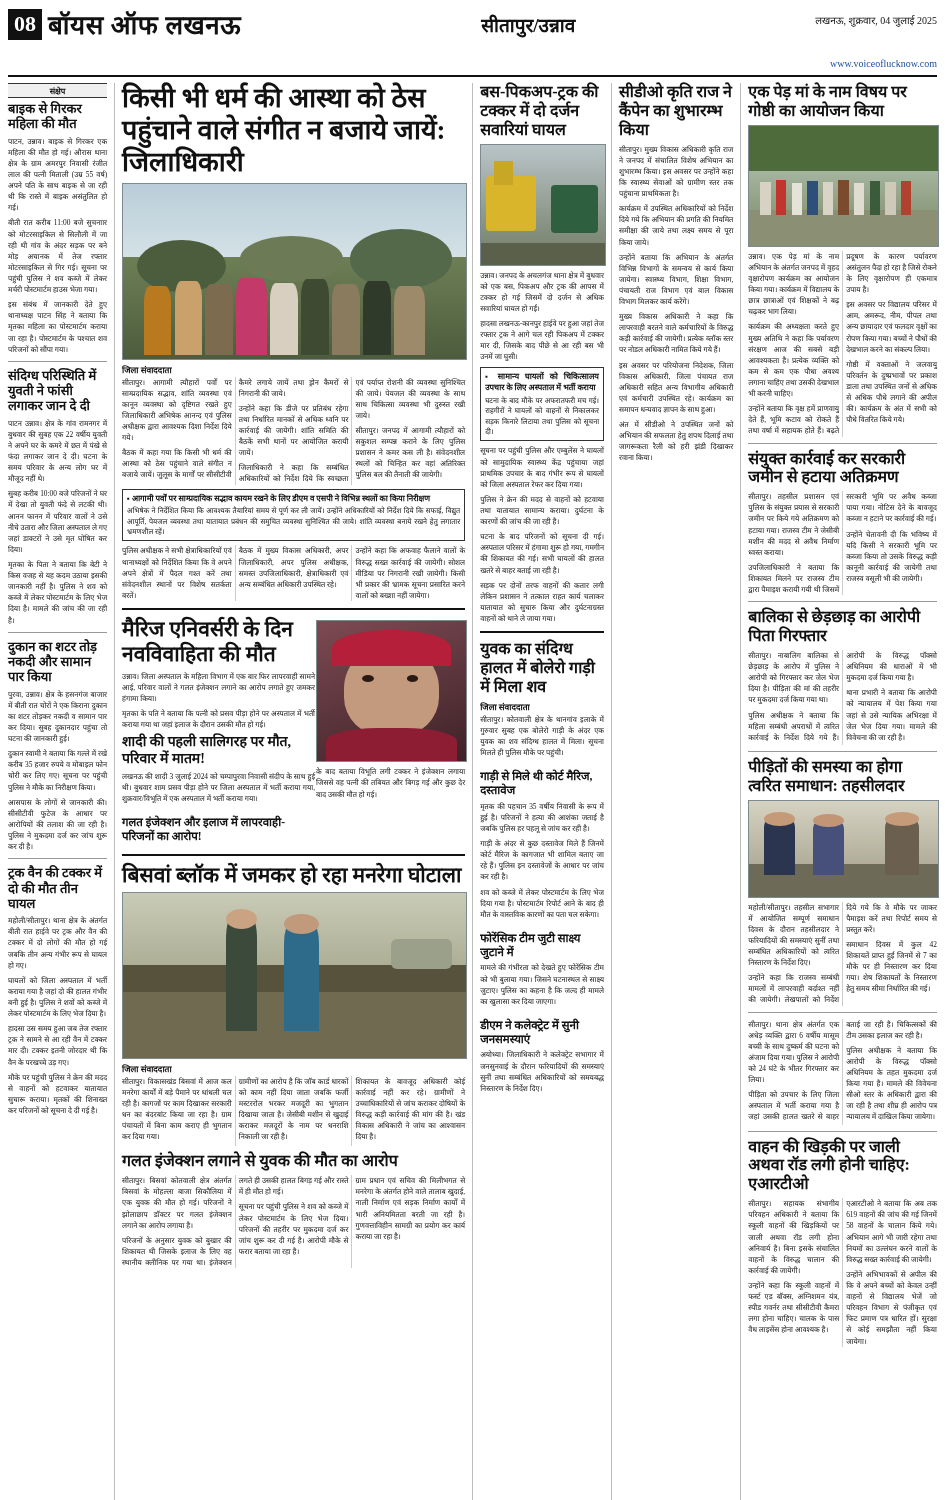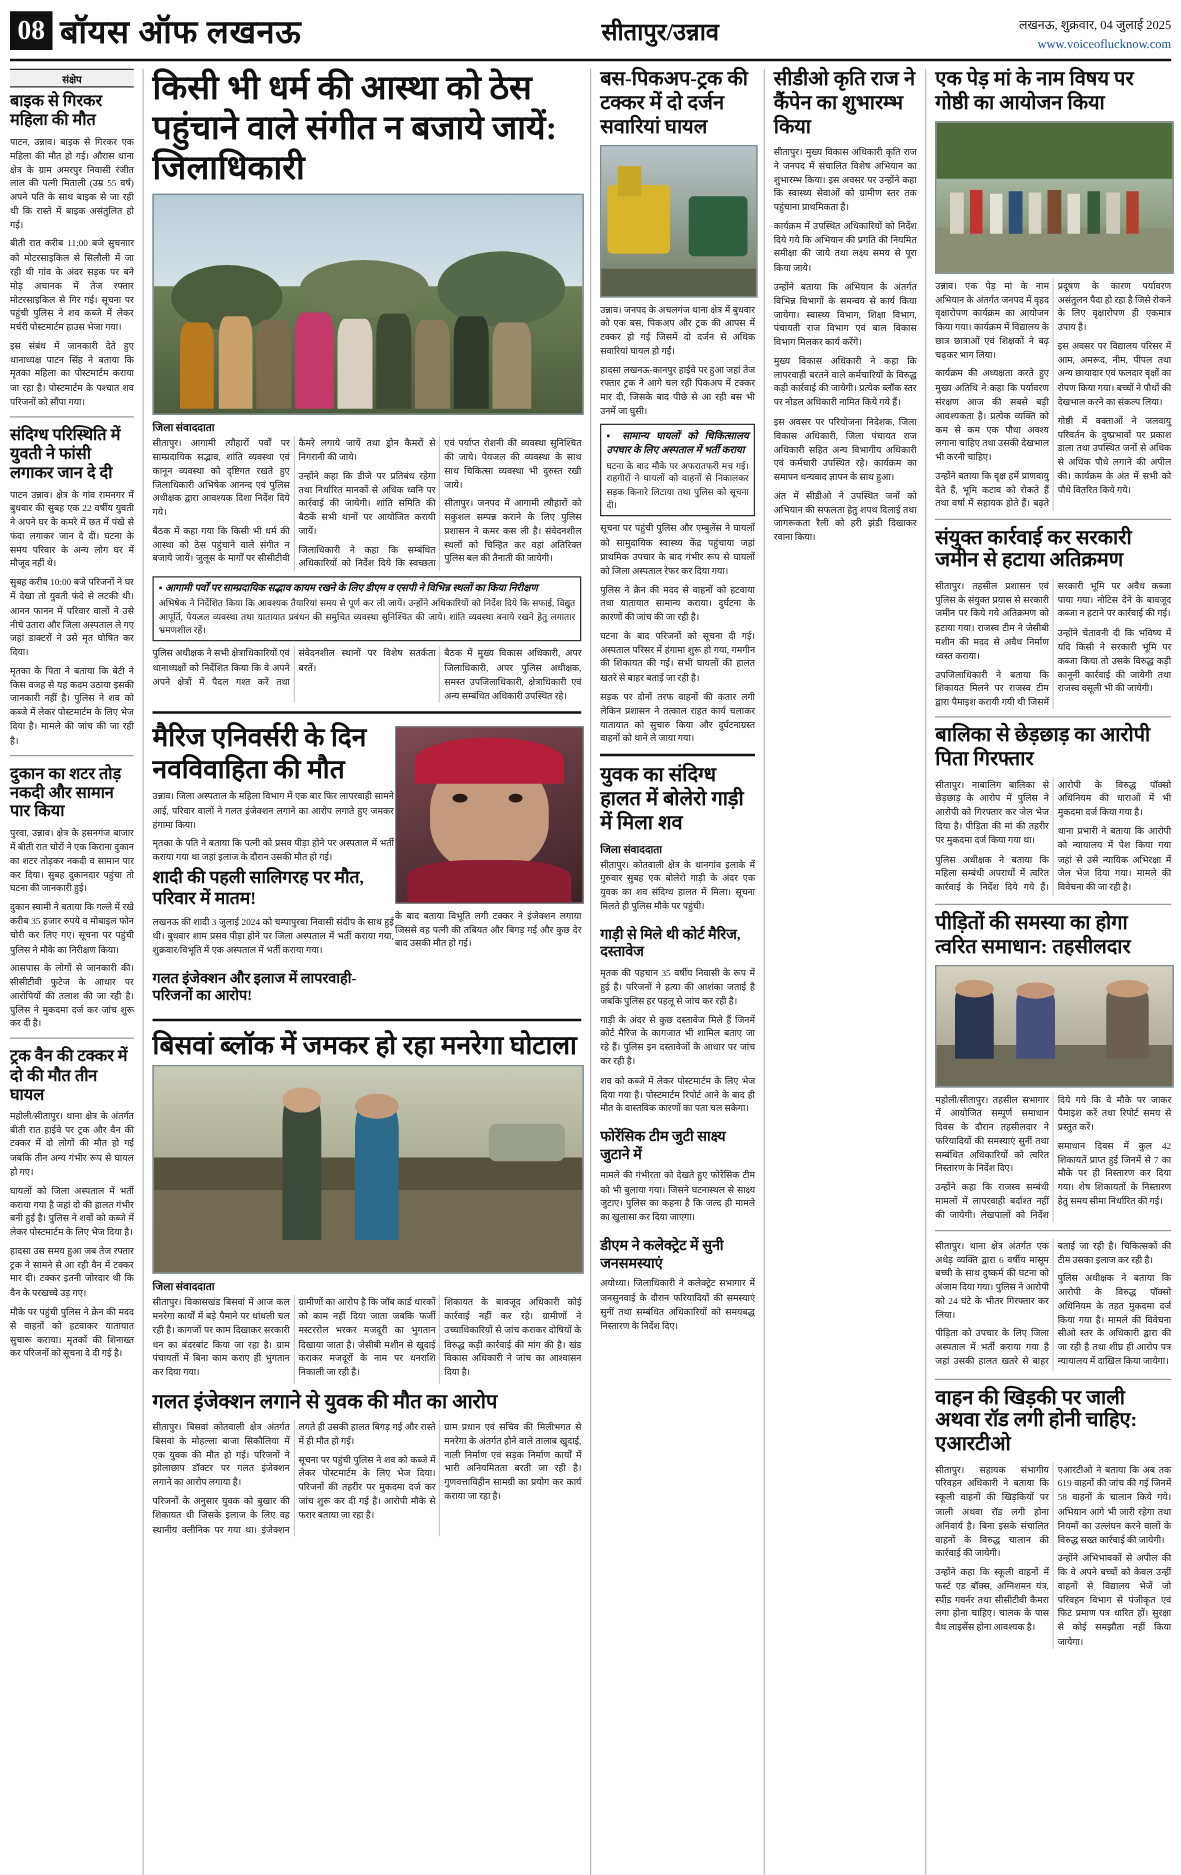--- a/index.html
+++ b/index.html
@@ -12,21 +12,21 @@
   }
   .page{position:relative;width:945px;height:1500px;box-sizing:border-box;padding:6px 8px;}
 
   
   .masthead{display:flex;align-items:flex-start;justify-content:space-between;border-bottom:2px solid #111;padding-bottom:4px;}
   .mh-left{display:flex;align-items:center;gap:6px;justify-content:flex-end;}
   .pageno{background:#111;color:#fff;font-weight:bold;font-size:22px;line-height:1;padding:4px 6px 5px 6px;}
   .paper-name{font-size:26px;font-weight:bold;letter-spacing:.5px;}
   .mh-center{font-size:19px;font-weight:bold;padding-top:6px;}
   .mh-right{text-align:right;font-size:10px;padding-top:8px;line-height:1.45;}
-  .mh-right .web{color:#1a4f9c;}
+  .mh-right .web{color:#1a4f9c;margin-top:28px;}
 
   
   .cols{display:flex;gap:7px;margin-top:6px;height:1455px;}
   .col{position:relative;}
   .c1{width:104px;}
   .c2{width:360px;}
   .c3{width:130px;}
   .c4{width:120px;}
   .c5{width:198px;}
 
@@ -45,21 +45,21 @@
   .two{column-count:2;column-gap:7px;column-rule:1px solid #ccc;}
   .three{column-count:3;column-gap:7px;column-rule:1px solid #ccc;}
 
   
   .photo{position:relative;width:100%;background:#9aa7ad;overflow:hidden;margin:3px 0 4px;border:1px solid #7d8a90;}
   .photo .sky{position:absolute;left:0;right:0;top:0;height:46%;background:linear-gradient(#b9cdd8,#d7e3e8);}
   .photo .ground{position:absolute;left:0;right:0;bottom:0;height:54%;background:linear-gradient(#6d7f56,#4d5c3d);}
   .photo .blob{position:absolute;border-radius:40% 40% 30% 30%;}
 
   .boxnote{border:1px solid #333;padding:3px 4px;margin:4px 0;font-size:7.2px;line-height:1.45;text-align:justify;}
-  .boxnote b{display:block;font-size:8px;margin-bottom:2px;font-style:italic;}
+  .boxnote b{display:block;font-size:8px;margin-bottom:2px;}
 
   .sidebar-kicker{font-size:8px;font-weight:bold;text-align:center;background:#f0f0f0;border-top:1px solid #333;border-bottom:1px solid #333;padding:1px 0;margin-bottom:3px;}
 
   .hl-center{text-align:left;}
   .subhl{font-size:14px;font-weight:bold;line-height:1.2;margin:4px 0 3px;}
   .subhl-sm{font-size:11.5px;font-weight:bold;line-height:1.2;margin:12px 0 3px;}
 </style>
 </head>
 <body>
 
@@ -155,20 +155,21 @@
         </div>
 
         <div class="boxnote">
           <b>▪ आगामी पर्वों पर साम्प्रदायिक सद्भाव कायम रखने के लिए डीएम व एसपी ने विभिन्न स्थलों का किया निरीक्षण</b>
           <span>अभिषेक ने निर्देशित किया कि आवश्यक तैयारियां समय से पूर्ण कर ली जायें। उन्होंने अधिकारियों को निर्देश दिये कि सफाई, विद्युत आपूर्ति, पेयजल व्यवस्था तथा यातायात प्रबंधन की समुचित व्यवस्था सुनिश्चित की जाये। शांति व्यवस्था बनाये रखने हेतु लगातार भ्रमणशील रहें।</span>
         </div>
 
         <div class="three">
           <p class="body">पुलिस अधीक्षक ने सभी क्षेत्राधिकारियों एवं थानाध्यक्षों को निर्देशित किया कि वे अपने अपने क्षेत्रों में पैदल गश्त करें तथा संवेदनशील स्थानों पर विशेष सतर्कता बरतें।</p>
           <p class="body">बैठक में मुख्य विकास अधिकारी, अपर जिलाधिकारी, अपर पुलिस अधीक्षक, समस्त उपजिलाधिकारी, क्षेत्राधिकारी एवं अन्य सम्बंधित अधिकारी उपस्थित रहे।</p>
+          <p class="body">उन्होंने कहा कि अफवाह फैलाने वालों के विरुद्ध सख्त कार्रवाई की जायेगी। सोशल मीडिया पर निगरानी रखी जायेगी। किसी भी प्रकार की भ्रामक सूचना प्रसारित करने वालों को बख्शा नहीं जायेगा।</p>
         </div>
       </div>
 
       <div class="rule-b"></div>
 
       <div style="display:flex;gap:1px;">
         <div style="flex:1.1">
           <div class="hl hl-lg">मैरिज एनिवर्सरी के दिन नवविवाहिता की मौत</div>
           <p class="body">उन्नाव। जिला अस्पताल के महिला विभाग में एक बार फिर लापरवाही सामने आई, परिवार वालों ने गलत इंजेक्शन लगाने का आरोप लगाते हुए जमकर हंगामा किया।</p>
           <p class="body">मृतका के पति ने बताया कि पत्नी को प्रसव पीड़ा होने पर अस्पताल में भर्ती कराया गया था जहां इलाज के दौरान उसकी मौत हो गई।</p>

